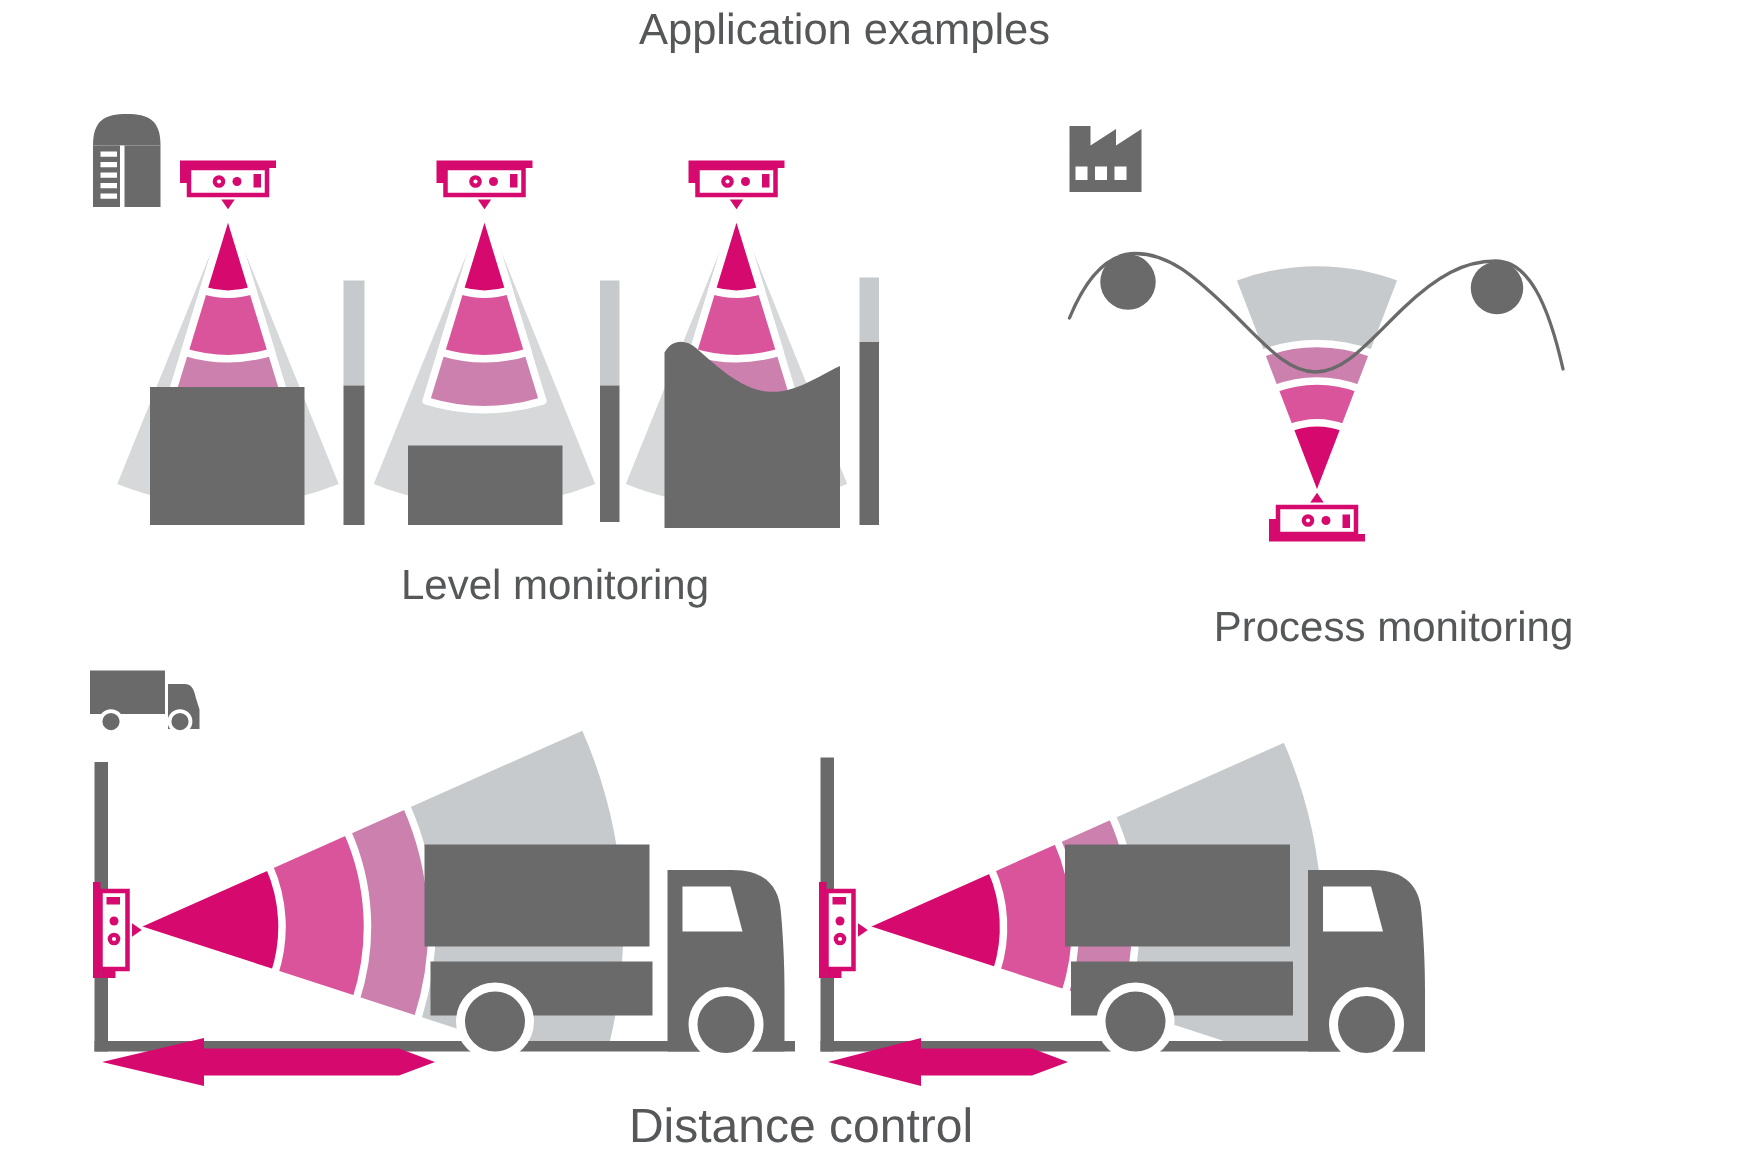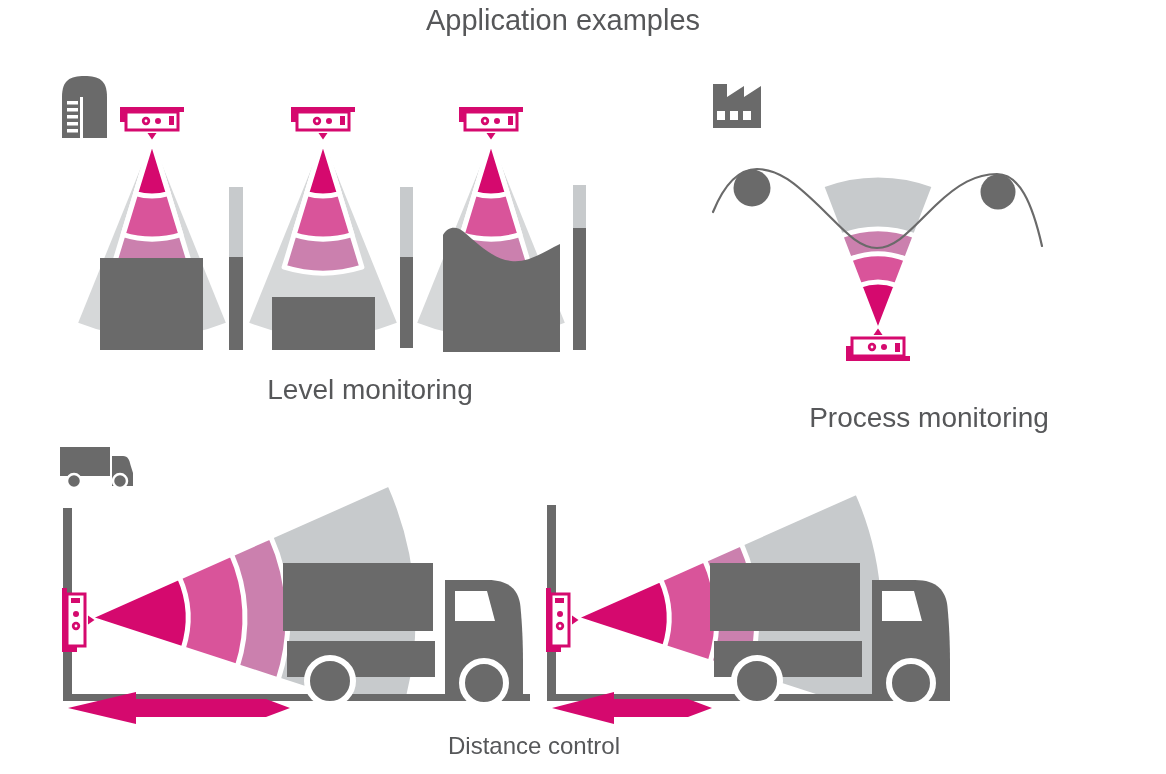--- a/index.html
+++ b/index.html
@@ -4,21 +4,21 @@
 <style>
   html,body{margin:0;padding:0;background:#ffffff;}
   #stage{position:relative;width:1166px;height:774px;background:#ffffff;overflow:hidden;
          font-family:"Liberation Sans",sans-serif;padding-left:12px;}
   #gfx{position:absolute;left:0;top:0;}
   .caption{position:absolute;color:var(--text-gray,#565759);white-space:nowrap;
            transform:translateX(-50%);font-weight:400;}
   #title{top:4px;left:563px;font-size:29px;}
   #lbl-level{top:374px;left:322px;font-size:28px;margin-left:48px;}
   #lbl-process{top:374px;left:929px;font-size:28px;margin-top:28px;}
-  #lbl-distance{top:732px;left:534px;font-size:24px;}
+  #lbl-distance{top:732px;left:534px;font-size:32px;}
 
   .dark{fill:var(--dark-gray,#6a6a6a);}
   .mag{fill:var(--magenta,#d5096e);}
   .p2{fill:var(--pink-medium,#d9549a);}
   .p3{fill:var(--pink-light,#cb80ae);}
   .beam{fill:var(--beam-gray,#c7cacc);}
   .fan{fill:var(--fan-gray,#d6d8d9);}
   .wsep{stroke:#ffffff;stroke-width:5;stroke-linejoin:round;}
   .web{stroke:var(--dark-gray,#6a6a6a);stroke-width:2.2;fill:none;stroke-linecap:round;}
 </style>

